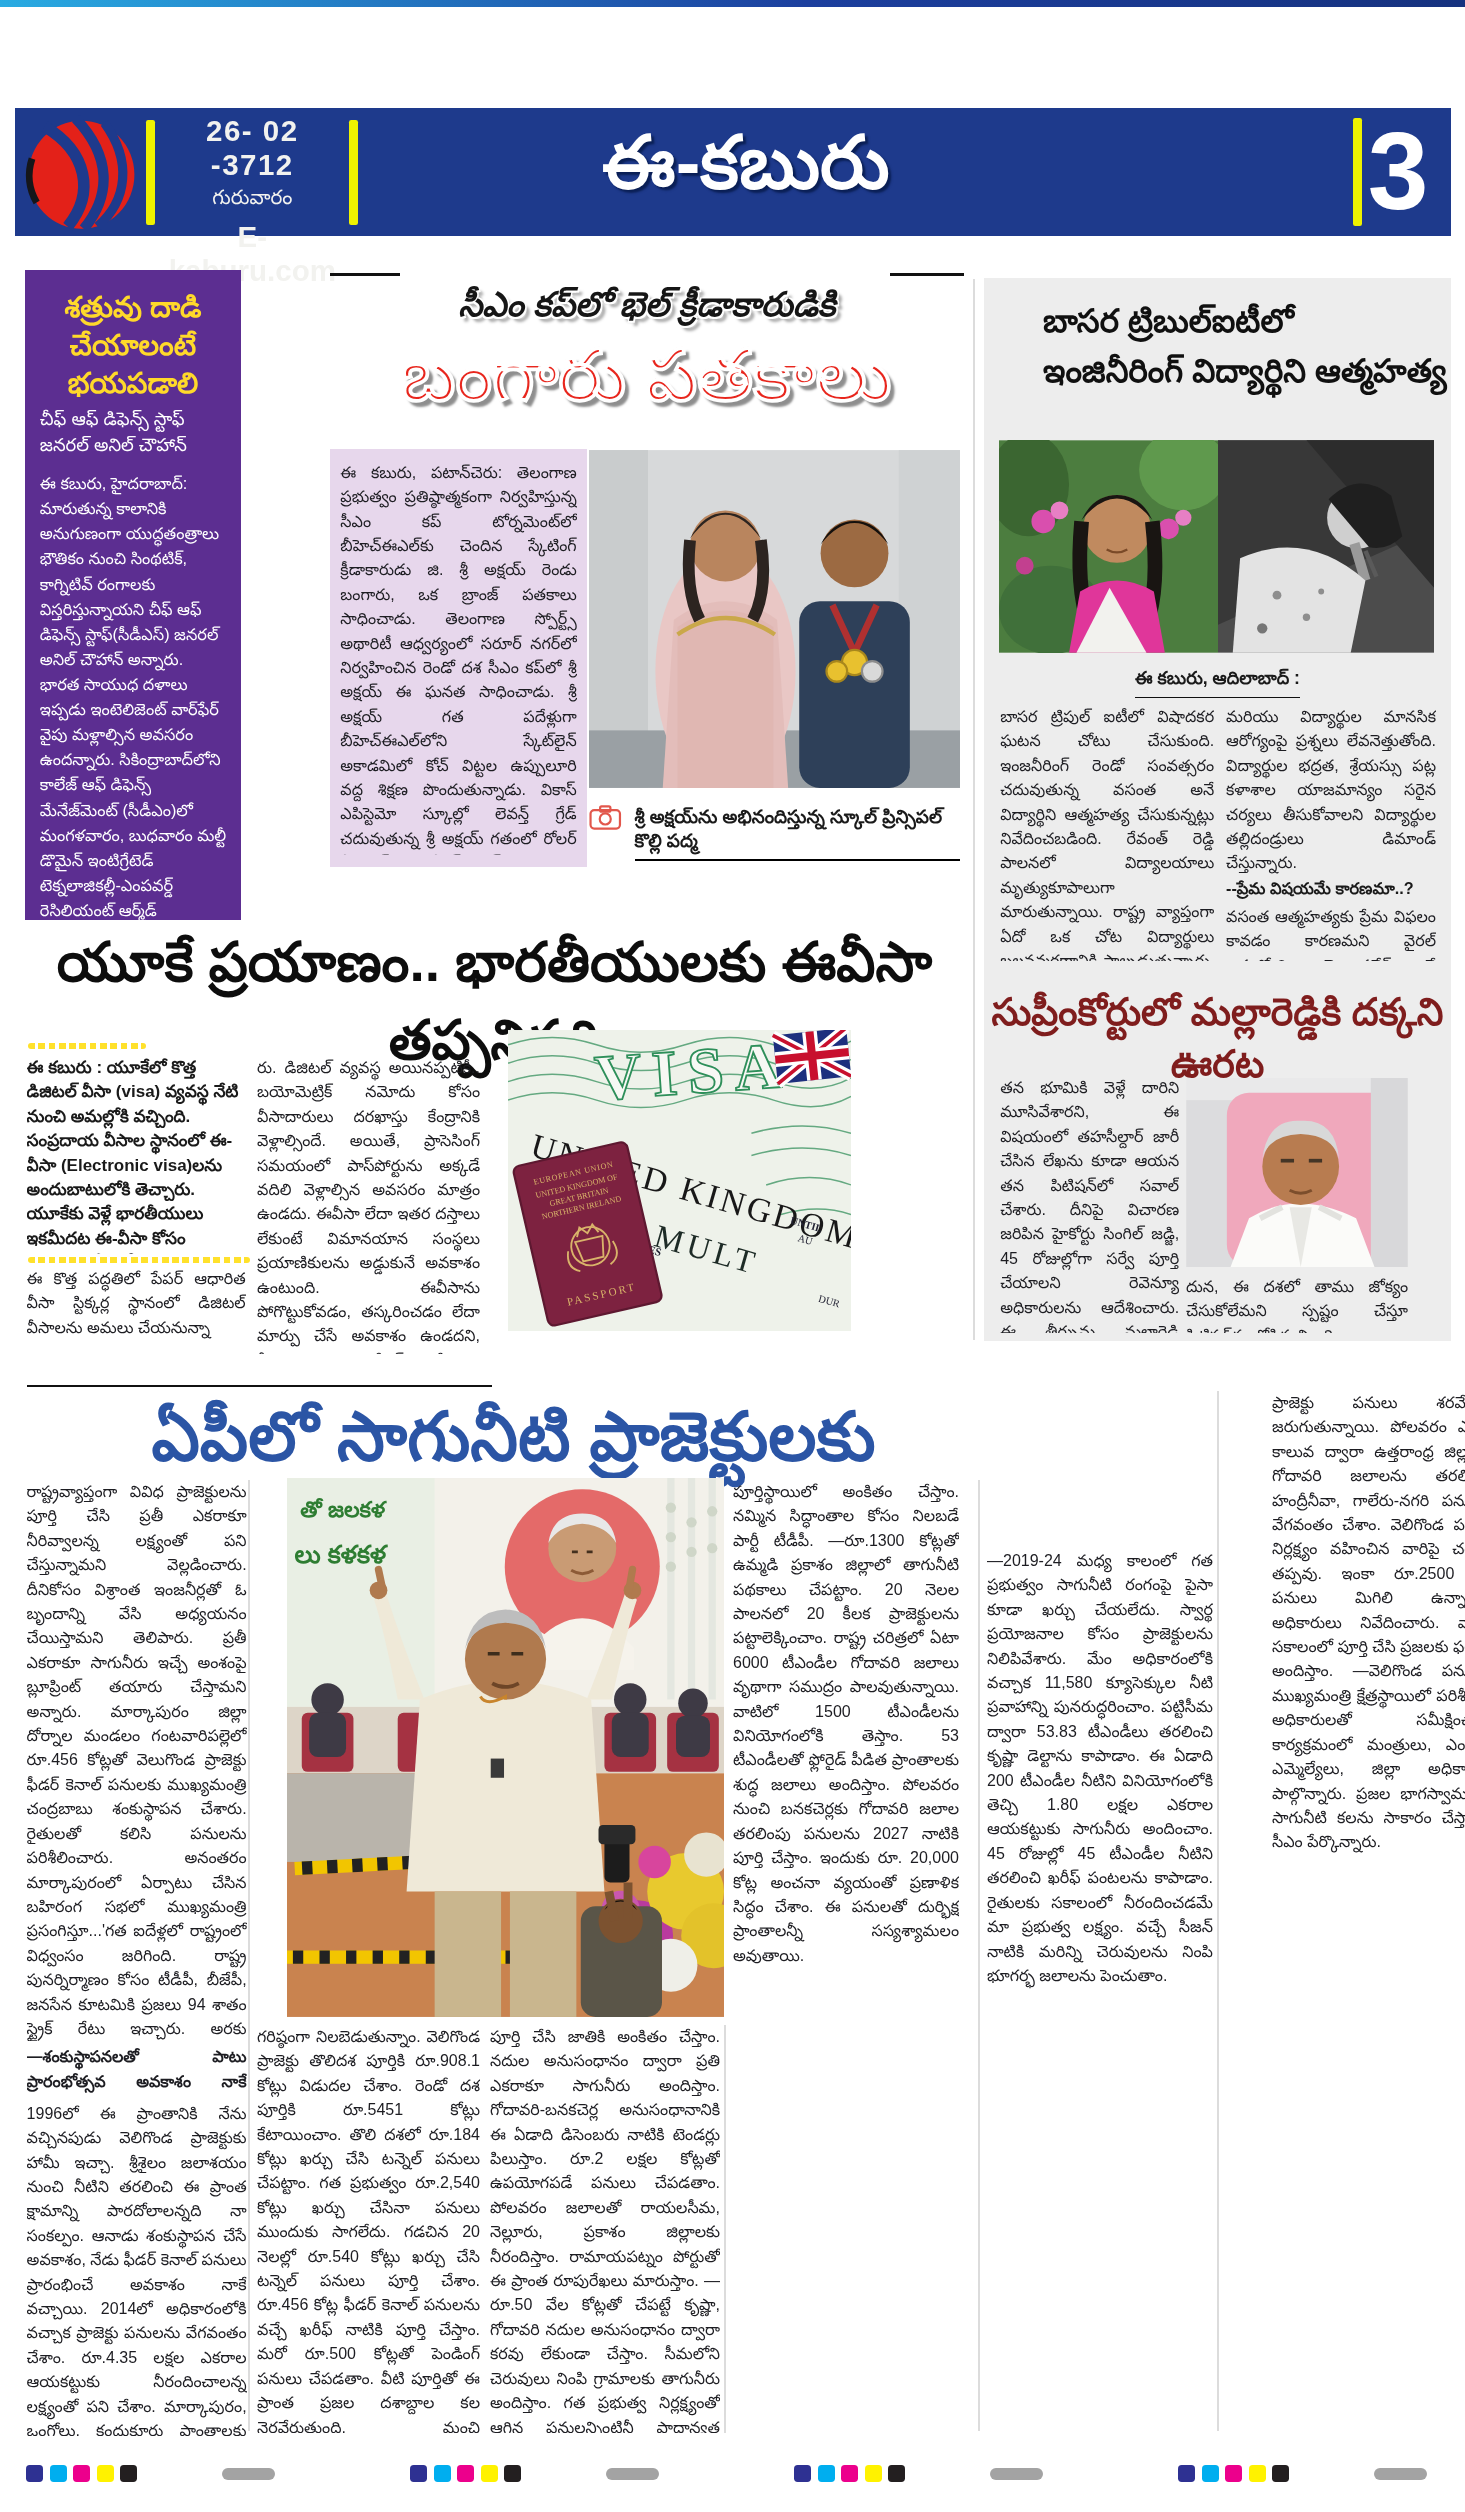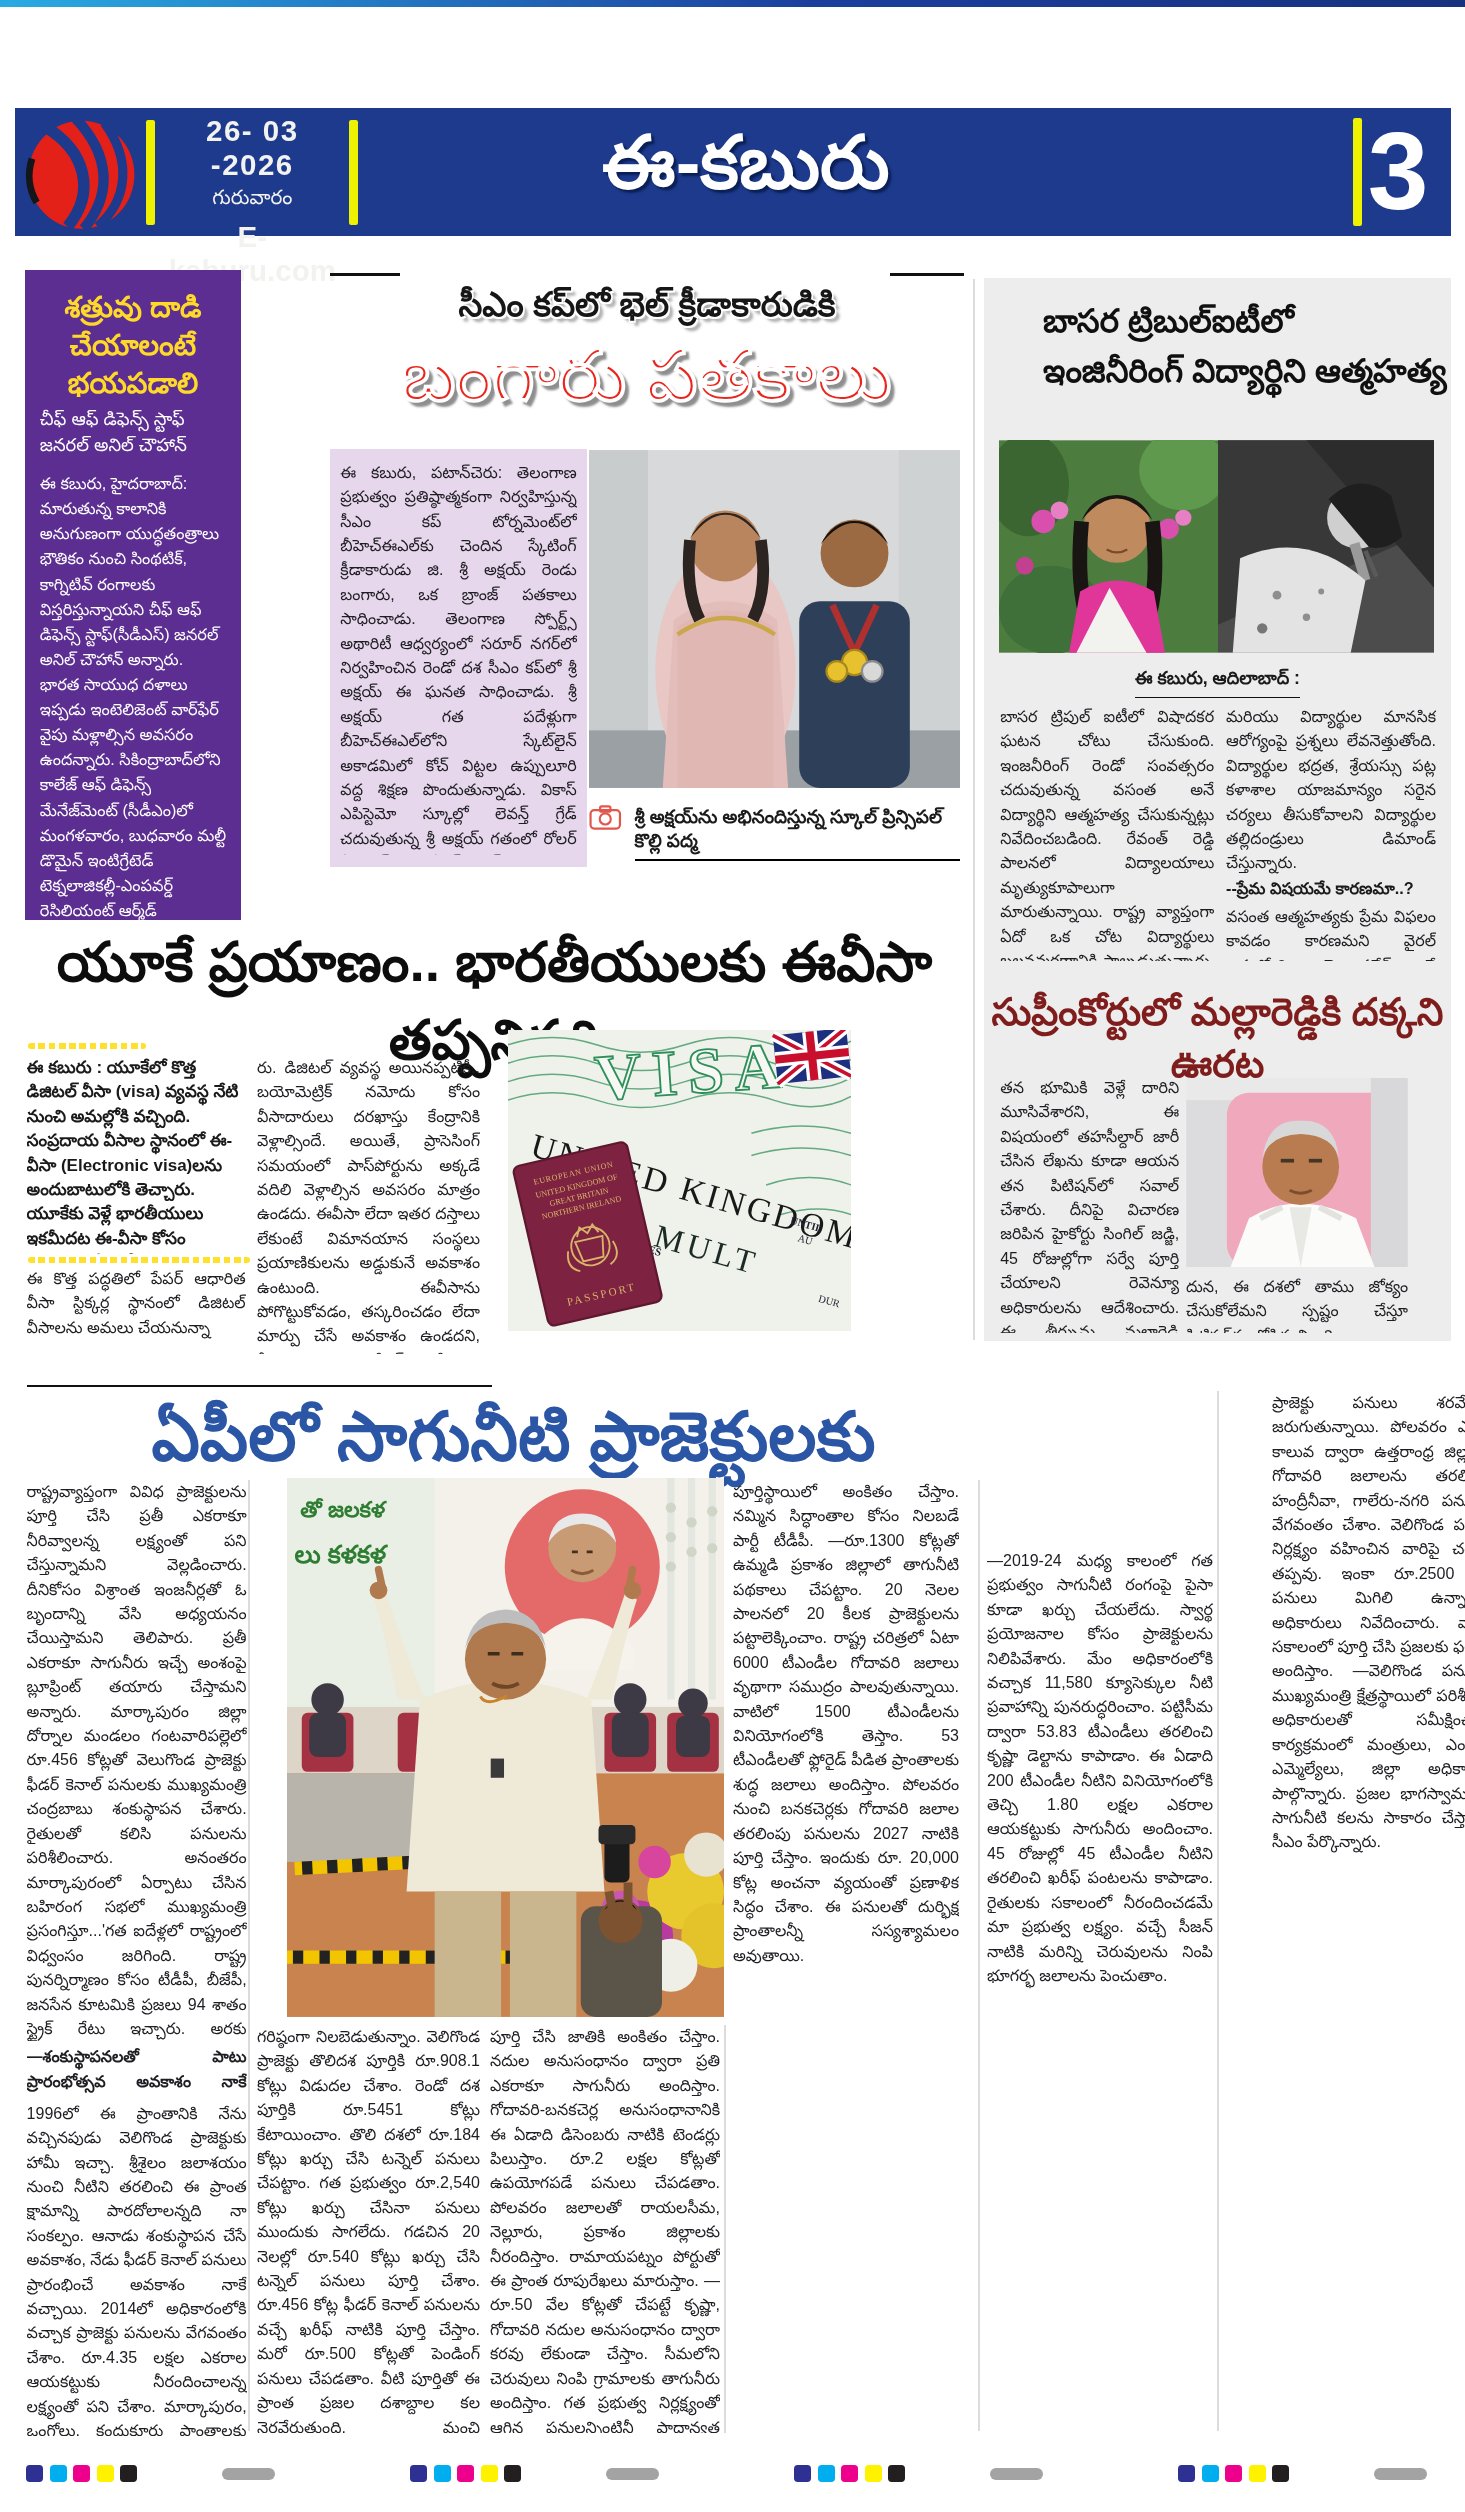--- a/index.html
+++ b/index.html
@@ -21,21 +21,21 @@
   .body-txt{font-size:16px;line-height:24.4px;text-align:justify;color:#1d1d22;overflow:hidden;}
   .rule{position:absolute;height:3px;background:#111;}
   .vline{position:absolute;width:1.5px;background:#dcdcdc;}
   
   #defbox{left:25px;top:270px;width:216px;height:650px;background:#5c2e91;color:#fff;box-sizing:border-box;padding:17.7px 14.8px;}
   #defbox h2{margin:0;font-size:29px;line-height:1.32;color:#ffd92a;text-align:center;font-weight:bold;}
   #defbox .sub{font-size:18px;font-weight:normal;margin-top:5px;line-height:1.4;}
   #defbox .bd{font-size:16.2px;line-height:1.55;margin-top:13.3px;text-align:left;color:#fff;overflow:hidden;height:449px;}
   
   #kick{left:330px;top:285px;width:634px;text-align:center;font-size:34px;font-weight:bold;color:#161616;
-        text-shadow:-1.5px -1.5px 0 #fff,1.5px -1.5px 0 #fff,-1.5px 1.5px 0 #fff,1.5px 1.5px 0 #fff,4.4px 5.2px 3px #a8a8a8;}
+        text-shadow:-1.5px -1.5px 0 #fff,1.5px -1.5px 0 #fff,-1.5px 1.5px 0 #fff,1.5px 1.5px 0 #fff,4.4px 5.2px 3px #a8a8a8;font-style:italic;}
   #cmhead{left:329px;top:334px;width:635px;text-align:center;font-size:72px;font-weight:bold;color:#e8261d;
         -webkit-text-stroke:1.5px #fff;text-shadow:4.4px 5.2px 2.2px #8e8e8e;}
   #cmbody{left:330px;top:449px;width:257px;height:418px;background:#e7d7ec;box-sizing:border-box;padding:11.8px 10.3px;}
   #cmbody .body-txt{height:100%;}
   #cmphoto{left:589px;top:450px;width:371px;height:338px;}
   #caprow{left:589px;top:805px;width:371px;display:flex;align-items:flex-start;gap:13px;}
   #caprow .cap{font-size:18.5px;font-weight:bold;border-bottom:2.2px solid #000;padding-bottom:5.9px;line-height:1.3;}
   
   #baspanel{left:984px;top:278px;width:467px;height:1063px;background:#ededed;}
   #bashead{position:absolute;left:19px;top:17.7px;width:428px;font-size:32.5px;font-weight:bold;line-height:1.55;color:#101010;margin-left:40px;}
@@ -90,21 +90,21 @@
       <svg width="115" height="117" viewBox="0 0 100 100">
         <ellipse cx="50" cy="52" rx="46" ry="47" fill="#e32119"></ellipse>
         <path d="M18 10 C55 32 62 68 38 97" stroke="#1e3a8c" stroke-width="10" fill="none"></path>
         <path d="M45 3 C76 36 76 70 52 99" stroke="#1e3a8c" stroke-width="9" fill="none"></path>
         <path d="M70 7 C94 40 90 74 64 97" stroke="#1e3a8c" stroke-width="8" fill="none"></path>
         <path d="M7 38 a46 46 0 0 0 4 38" stroke="#15161a" stroke-width="6" fill="none"></path>
       </svg>
     </div>
     <div class="ybar" style="left:131px;top:11.8px;height:105px;"></div>
     <div id="dateblock">
-      <div class="d1">26- 03 -2026</div>
+      <div class="d1">26- 02 -3712</div>
       <div class="d2">గురువారం</div>
       <div class="d3">E-kaburu.com</div>
     </div>
     <div class="ybar" style="left:334px;top:11.8px;height:105px;"></div>
     <h1 id="mtitle" style="margin:0;">ఈ-కబురు</h1>
     <div class="ybar" style="left:1338px;top:10.3px;height:108px;"></div>
     <div id="pnum">3</div>
   </header>
 
   <section id="defbox" class="abs">

